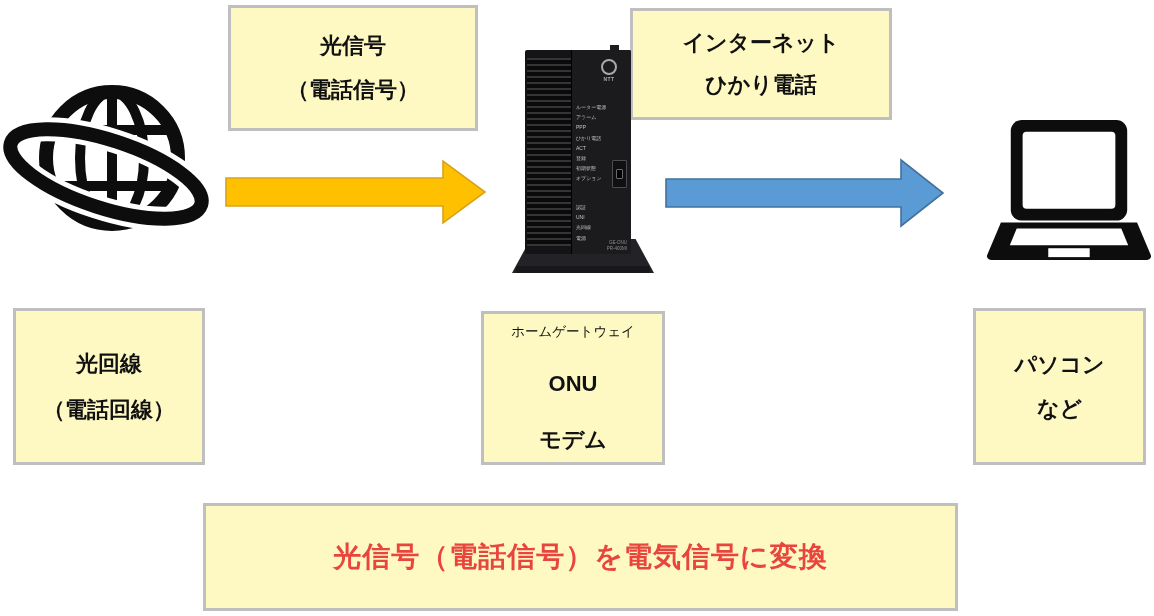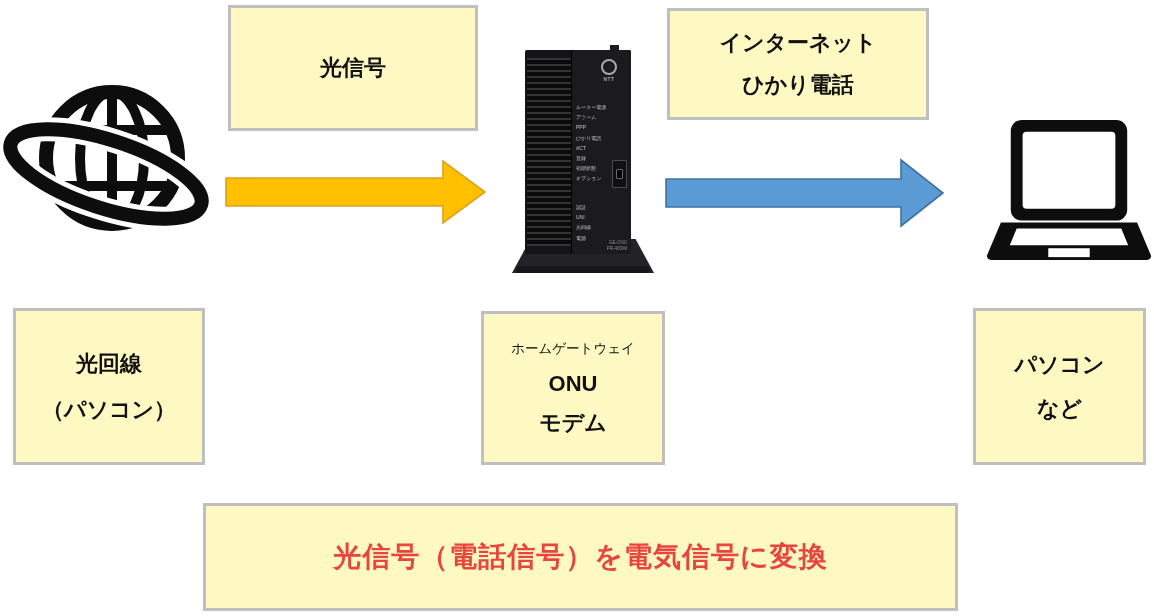--- a/index.html
+++ b/index.html
@@ -5,23 +5,23 @@
   html,body{margin:0;padding:0;background:#fff;}
   body{font-family:"Liberation Sans","DejaVu Sans",sans-serif;}
   .stage{position:relative;width:1154px;height:616px;background:#ffffff;overflow:hidden;}
 
   
   .lbox{position:absolute;background:#fef9c3;border:3px solid #BFBFBF;box-sizing:border-box;
         display:flex;flex-direction:column;align-items:center;justify-content:center;
         color:#111;font-weight:700;text-align:center;}
   .lbox .ln{line-height:1.0;}
   .box-optical{left:228px;top:5px;width:250px;height:126px;font-size:22px;gap:22px;}
-  .box-internet{left:667px;top:8px;width:262px;height:112px;font-size:22px;gap:20px;}
+  .box-internet{left:630px;top:8px;width:262px;height:112px;font-size:22px;gap:20px;}
   .box-fiber{left:13px;top:308px;width:192px;height:157px;font-size:22px;gap:24px;}
-  .box-gateway{left:481px;top:311px;width:184px;height:154px;font-size:22px;gap:17px;}
+  .box-gateway{left:481px;top:311px;width:184px;height:154px;font-size:22px;gap:34px;}
   .box-gateway .small{font-size:13.5px;font-weight:400;letter-spacing:0px;}
   .box-pc{left:973px;top:308px;width:173px;height:157px;font-size:22px;gap:22px;text-align:center;}
   .box-conversion{left:203px;top:503px;width:755px;height:108px;}
   .box-conversion .ln{font-size:28px;color:#E8453E;letter-spacing:1px;}
 
   
   .arrow{position:absolute;}
   .arrow svg{display:block;}
   .arrow-yellow{left:225px;top:158px;}
   .arrow-yellow polygon{stroke:#D9A21B;stroke-width:1.6;}
@@ -70,20 +70,21 @@
       </g>
       <g transform="rotate(18 106 116)">
         <ellipse cx="106" cy="116" rx="100" ry="34" fill="none" stroke="#ffffff" stroke-width="24"></ellipse>
         <ellipse cx="106" cy="116" rx="100" ry="34" fill="none" stroke="#0D0D0D" stroke-width="14"></ellipse>
       </g>
     </svg>
   </div>
 
   <div class="lbox box-optical">
     <div class="ln">光信号</div>
+    <div class="ln">（電話信号）</div>
   </div>
 
   <div class="lbox box-internet">
     <div class="ln">インターネット</div>
     <div class="ln">ひかり電話</div>
   </div>
 
   <div class="arrow arrow-yellow">
     <svg viewBox="0 0 262 68" width="262" height="68">
       <polygon points="1,20 218,20 218,3 260,34 218,65 218,48 1,48" fill="#FFC000"></polygon>
@@ -139,21 +140,21 @@
       <rect x="28" y="2" width="118" height="102" rx="11" fill="#0D0D0D"></rect>
       <rect x="40" y="14" width="94" height="78" rx="4" fill="#ffffff"></rect>
       <path d="M18 106 L156 106 L170 139 Q171 144 163 144 L11 144 Q3 144 4 139 Z" fill="#0D0D0D"></path>
       <path d="M34 112 L140 112 L147 129 L27 129 Z" fill="#ffffff"></path>
       <rect x="66" y="132" width="42" height="9" fill="#ffffff"></rect>
     </svg>
   </div>
 
   <div class="lbox box-fiber">
     <div class="ln">光回線</div>
-    <div class="ln">（パソコン）</div>
+    <div class="ln">（電話回線）</div>
   </div>
 
   <div class="lbox box-gateway">
     <div class="ln small">ホームゲートウェイ</div>
     <div class="ln">ONU</div>
     <div class="ln">モデム</div>
   </div>
 
   <div class="lbox box-pc">
     <div class="ln">パソコン</div>

